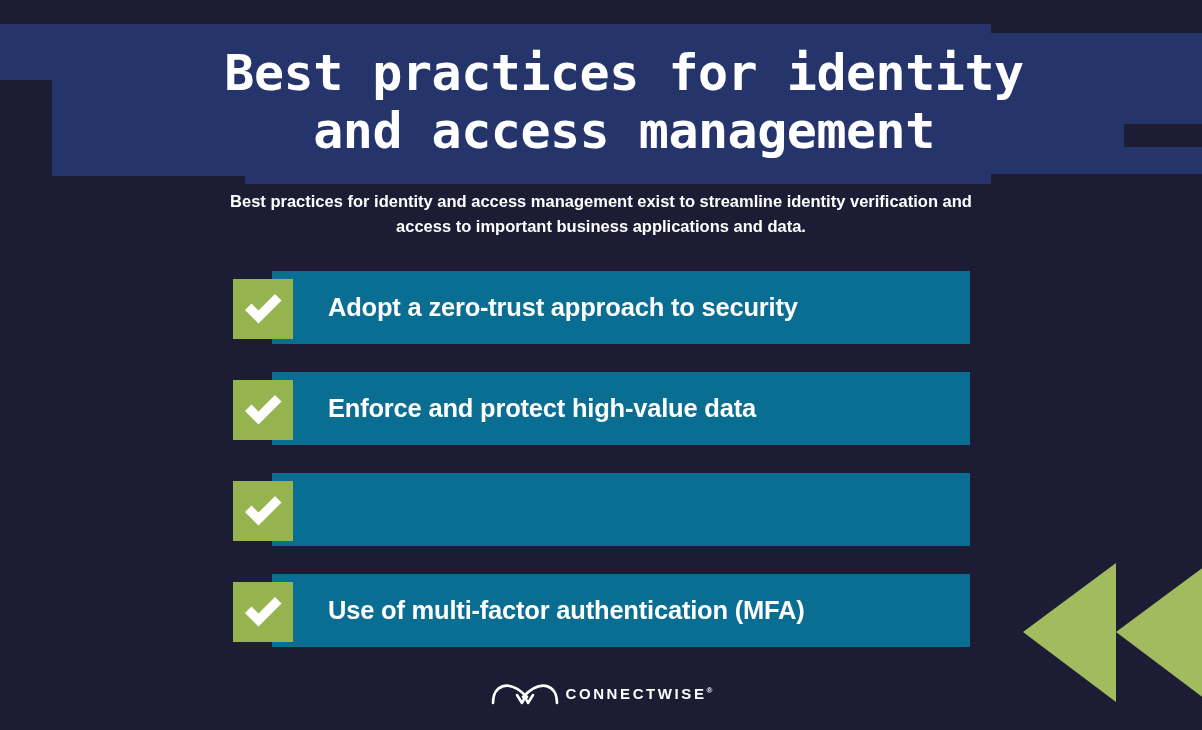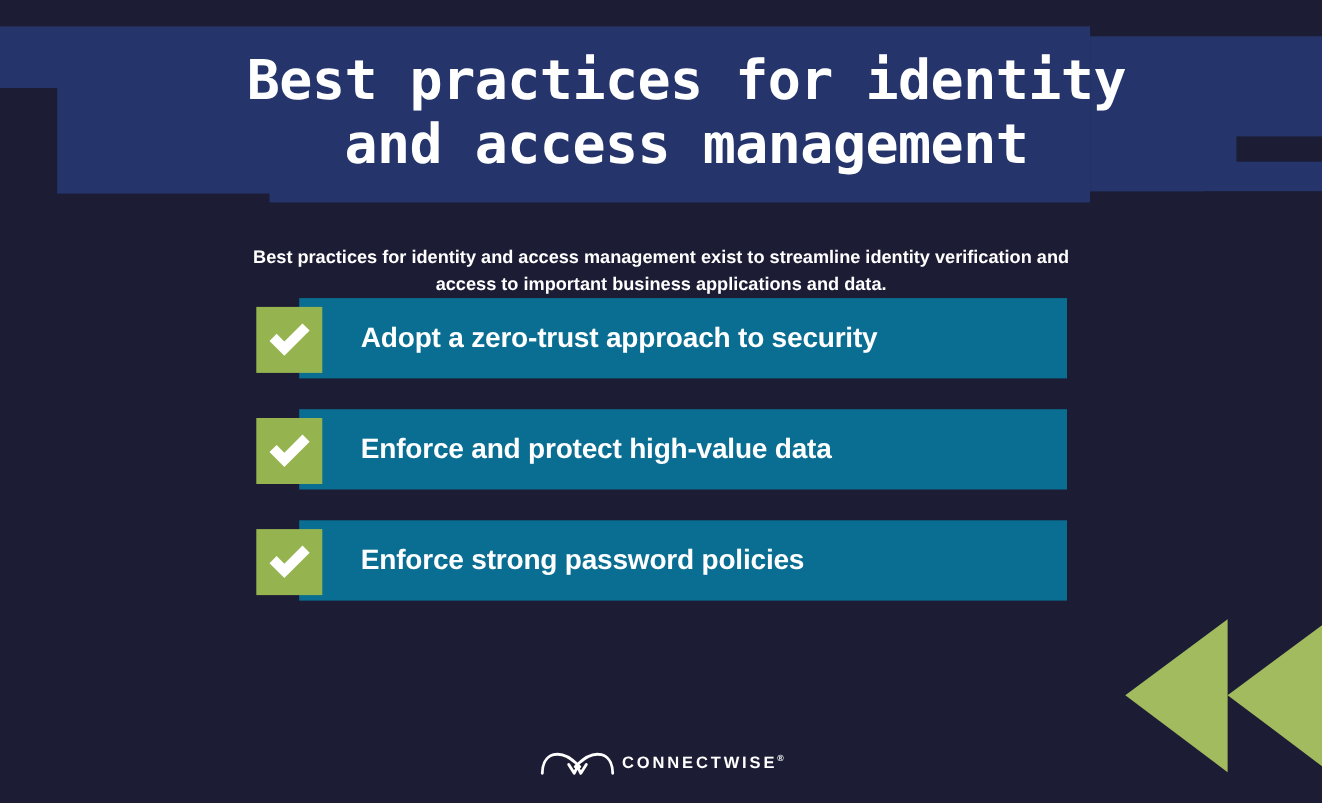--- a/index.html
+++ b/index.html
@@ -60,21 +60,20 @@
     position: absolute;
     left: 201px;
     top: 189px;
     width: 800px;
     text-align: center;
     color: #ffffff;
     font-family: "Liberation Sans", sans-serif;
     font-weight: bold;
     font-size: 16.5px;
     line-height: 25px;
-    margin-top: 33px;
   }
 
   
   .checklist {
     position: absolute;
     left: 0;
     top: 271px;
     width: 1202px;
   }
   .check-row {
@@ -191,23 +190,31 @@
       <div class="check-label">Enforce and protect high-value data</div>
     </div>
 
     <div class="check-row">
       <div class="bar"></div>
       <div class="check-box">
         <svg viewBox="0 0 60 60" xmlns="http://www.w3.org/2000/svg" aria-hidden="true">
           <path d="M12 31 L18.5 24.5 L25.5 31.5 L42 15 L48.5 21.5 L25.5 44.5 Z" fill="#ffffff"></path>
         </svg>
       </div>
-      <div class="check-label">Enforce strong password policies</div>
-    </div>
-
+    </div>
+
+    <div class="check-row">
+      <div class="bar"></div>
+      <div class="check-box">
+        <svg viewBox="0 0 60 60" xmlns="http://www.w3.org/2000/svg" aria-hidden="true">
+          <path d="M12 31 L18.5 24.5 L25.5 31.5 L42 15 L48.5 21.5 L25.5 44.5 Z" fill="#ffffff"></path>
+        </svg>
+      </div>
+      <div class="check-label">Use of multi-factor authentication (MFA)</div>
+    </div>
 
   </div>
 
   <div class="arrows">
     <svg viewBox="0 0 187 145" width="187" height="145" xmlns="http://www.w3.org/2000/svg" aria-hidden="true">
       <polygon points="101,3 101,142 8,72" fill="#a2bb5e"></polygon>
       <polygon points="194,3 194,142 101,72" fill="#a2bb5e"></polygon>
     </svg>
   </div>
 

